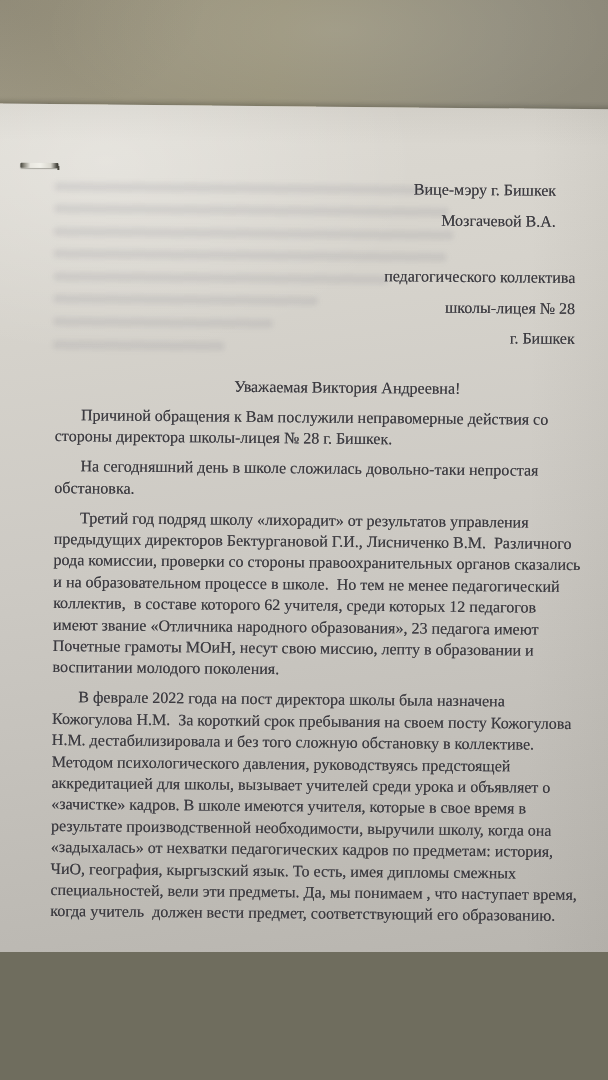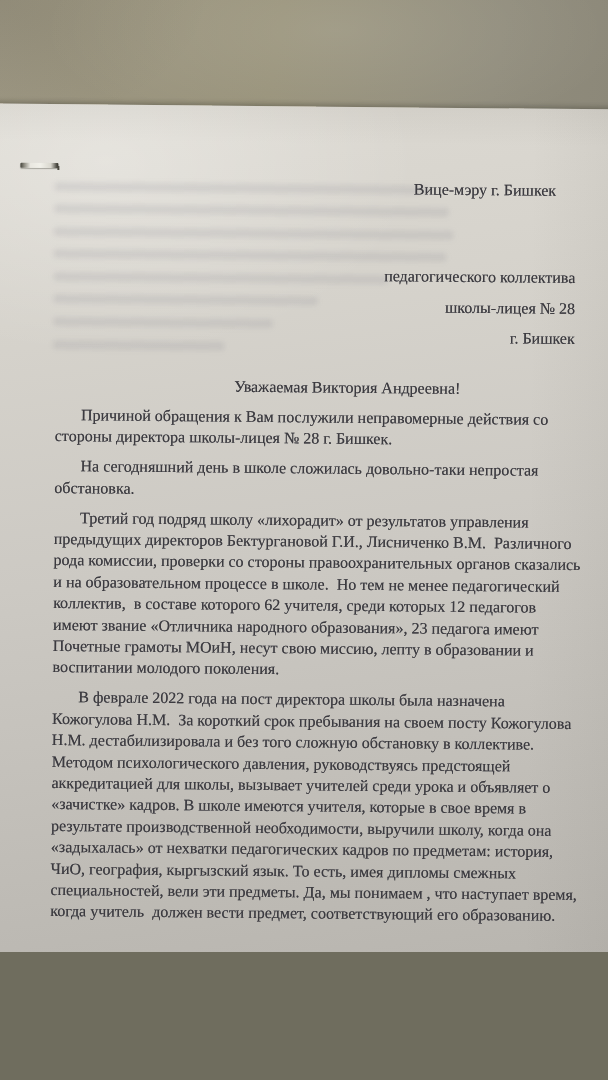--- a/index.html
+++ b/index.html
@@ -87,21 +87,21 @@
 
     <div class="bleed-line" style="top:78px;width:375px;"></div>
     <div class="bleed-line" style="top:100px;width:395px;"></div>
     <div class="bleed-line" style="top:123px;width:400px;"></div>
     <div class="bleed-line" style="top:145px;width:393px;"></div>
     <div class="bleed-line" style="top:168px;width:335px;"></div>
     <div class="bleed-line" style="top:190px;width:265px;"></div>
     <div class="bleed-line" style="top:213px;width:220px;"></div>
     <div class="bleed-line" style="top:236px;width:172px;"></div>
 
-    <div class="recipient txt"><div class="tline">Вице-мэру г. Бишкек</div></div>
+    <div class="recipient txt"><div class="tline">Вице-мэру г. Бишкек</div><div class="tline">Мозгачевой В.А.</div></div>
 
     <div class="sender txt"><div class="tline">педагогического коллектива</div><div class="tline">школы-лицея № 28</div><div class="tline">г. Бишкек</div></div>
 
     <div class="salutation txt">Уважаемая Виктория Андреевна!</div>
 
     <div class="body txt">
         <div class="para">
           <div class="tline">Причиной обращения к Вам послужили неправомерные действия со</div>
           <div class="tline">стороны директора школы-лицея № 28 г. Бишкек.</div>
         </div>

